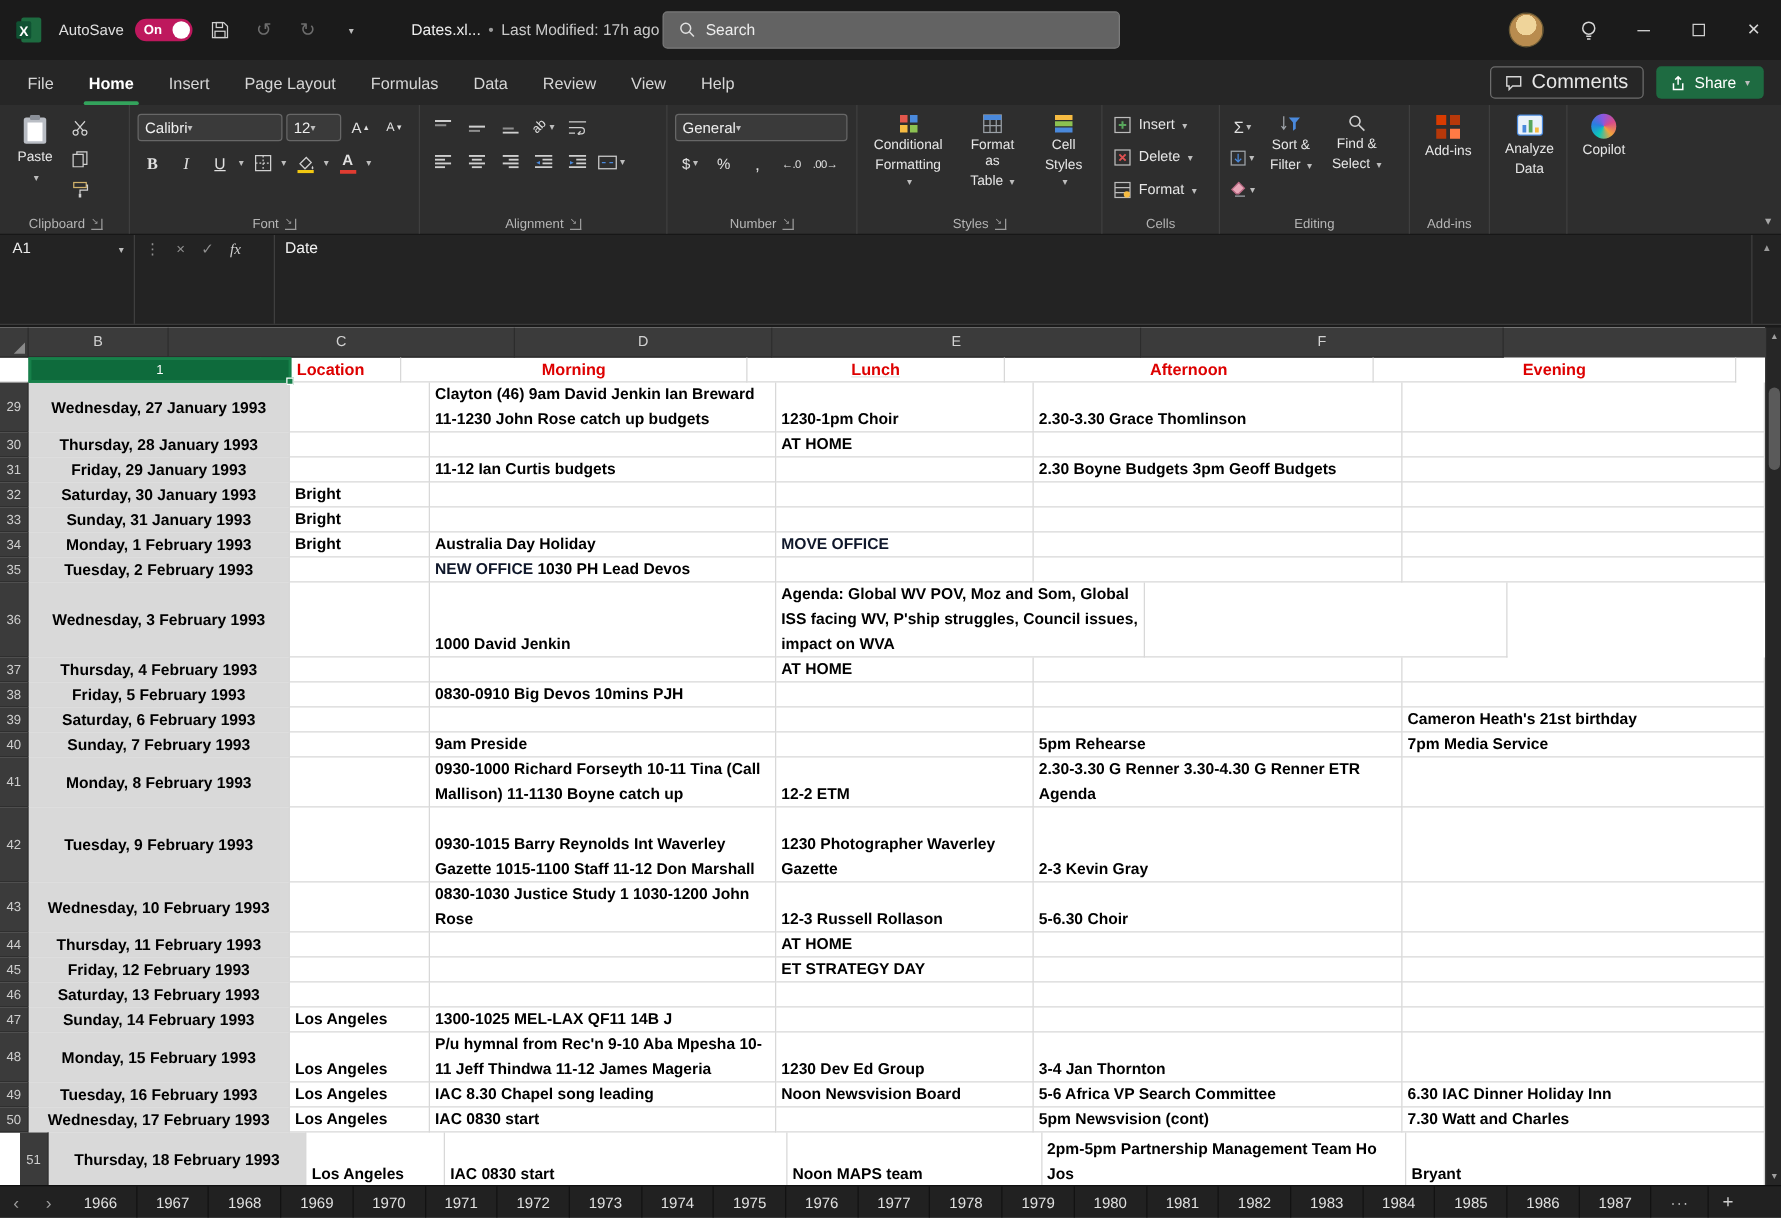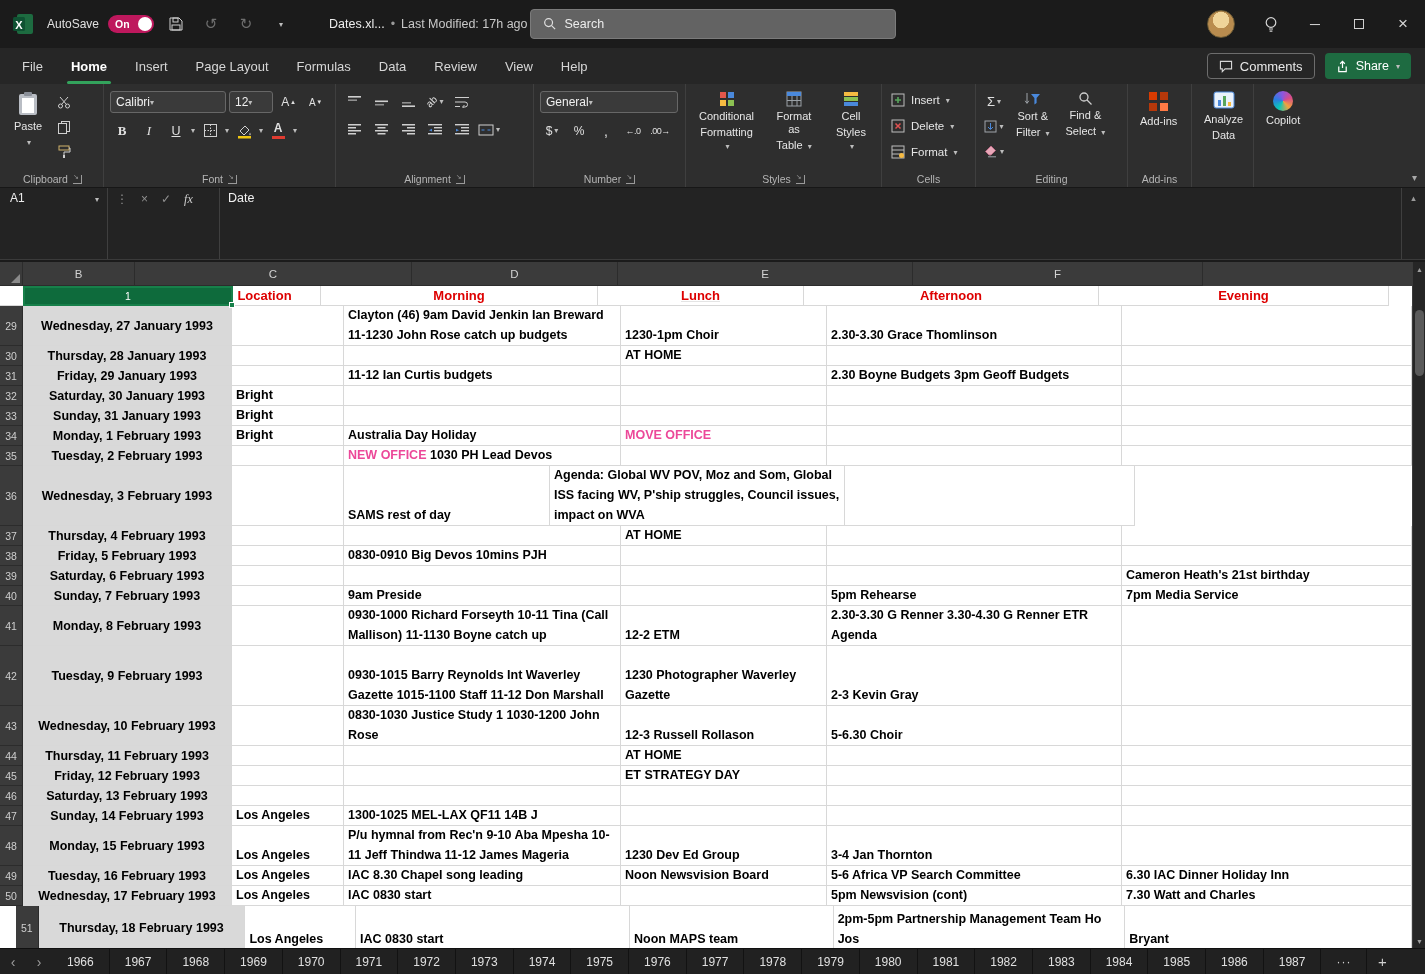--- a/index.html
+++ b/index.html
@@ -27,21 +27,21 @@
   .wbtn{width:44px;height:48px;display:flex;align-items:center;justify-content:center;color:#d6d6d6;font-size:14px;cursor:pointer}
   .maxbox{width:10px;height:10px;border:1px solid #d0d0d0;display:inline-block}
 
   
   .tabrow{top:48px;height:36px;background:#262626;display:flex;align-items:stretch;padding-left:8px}
   .rtabs{display:flex;align-items:stretch}
   .rtab{padding:0 14px;display:flex;align-items:center;font-size:13px;color:#d6d6d6;cursor:pointer;position:relative}
   .rtab.active{color:#fff;font-weight:bold}
   .rtab.active::after{content:"";position:absolute;left:10px;right:10px;bottom:0;height:3px;background:#33a35c;border-radius:2px}
   .tab-right{margin-left:auto;display:flex;align-items:center;gap:10px;padding-right:14px}
-  .comments-btn{height:26px;display:flex;align-items:center;gap:7px;padding:0 11px;border:1px solid #6d6d6d;border-radius:4px;background:transparent;color:#e8e8e8;font-size:13px;cursor:pointer;font-family:inherit}
+  .comments-btn{height:26px;display:flex;align-items:center;gap:7px;padding:0 11px;border:1px solid #6d6d6d;border-radius:4px;background:transparent;color:#e8e8e8;font-size:16px;cursor:pointer;font-family:inherit}
   .share-btn{height:26px;display:flex;align-items:center;gap:7px;padding:0 11px;border:none;border-radius:4px;background:#1e6b41;color:#fff;font-size:12.5px;cursor:pointer;font-family:inherit}
 
   
   .ribbon{top:84px;height:104px;background:#2e2e2e;border-bottom:1px solid #171717;display:flex;align-items:stretch;padding-left:2px}
   .rgroup{position:relative;border-right:1px solid #3f3f3f;padding:5px 6px 16px;display:flex;align-items:flex-start;gap:4px}
   .gcap{position:absolute;left:0;right:0;bottom:2px;text-align:center;font-size:10.5px;color:#b5b5b5;display:flex;justify-content:center;align-items:center;gap:5px}
   .launcher{width:9px;height:9px;border-right:1px solid #9a9a9a;border-bottom:1px solid #9a9a9a;position:relative;display:inline-block;cursor:pointer}
   .launcher::after{content:"↘";position:absolute;font-size:7px;color:#9a9a9a;left:0px;top:-2px}
   .bigbtn{height:100%;display:flex;flex-direction:column;align-items:center;justify-content:flex-start;gap:3px;padding:2px 6px;color:#e6e6e6;font-size:11px;line-height:13px;text-align:center;border-radius:3px;cursor:pointer}
   .bigbtn .chev{margin-left:2px}
@@ -78,21 +78,21 @@
   .colhdr.sel{background:#0e6b3c;color:#fff;border-bottom:2px solid #2fbe70}
   .grow{display:flex}
   .rowhdr{width:23px;background:#3b3b3b;color:#cfcfcf;font-size:10.5px;display:flex;align-items:center;justify-content:center;border-bottom:1px solid #2c2c2c;border-right:1px solid #2c2c2c;cursor:pointer}
   .rowhdr.sel{background:#0e6b3c;color:#fff}
   .cell{border-right:1px solid #d8d8d8;border-bottom:1px solid #d8d8d8;display:flex;align-items:flex-end;overflow:hidden;cursor:cell}
   .ct{width:100%;font-size:12.5px;font-weight:bold;color:#000;line-height:20px;padding:0 4px;white-space:pre}
   .cell.date{background:#d9d9d9;align-items:center}
   .cell.date .ct{text-align:center}
   .cell.title{align-items:center}
   .cell.title .ct{text-align:center;color:#dd0000;font-size:13px}
-  .red{color:#ec4899}
+  .red{color:#0f172a}
   .sel{position:absolute;left:23px;top:24px;width:210px;height:20px;border:2px solid #17804a;z-index:5;pointer-events:none}
   .sel .handle{position:absolute;right:-4px;bottom:-4px;width:6px;height:6px;background:#17804a;border:1px solid #fff;pointer-events:auto;cursor:crosshair}
 
   
   .vscroll{position:absolute;left:1412px;top:262px;width:13px;height:686px;background:#262626;border-left:1px solid #3a3a3a;cursor:pointer}
   .vscroll .arr{width:13px;height:14px;display:flex;align-items:center;justify-content:center;font-size:7px;color:#9f9f9f}
   .vscroll .arr.down{position:absolute;bottom:0}
   .vscroll .thumb{position:absolute;left:2px;top:48px;width:9px;height:66px;background:#5a5a5a;border-radius:5px}
 
   
@@ -759,22 +759,22 @@
         </div>
       </div>
       <div class="grow" style="height: 60px;">
         <div class="rowhdr">36</div>
         <div class="cell date" style="width: 209px;">
           <span class="ct">Wednesday, 3 February 1993</span>
         </div>
         <div class="cell" style="width: 112px;">
           <span class="ct"></span>
         </div>
-        <div class="cell" style="width: 206px;">
-          <span class="ct">SAMS rest of day</span>
+        <div class="cell" style="width: 277px;">
+          <span class="ct">1000 David Jenkin</span>
         </div>
         <div class="cell" style="width: 295px;">
           <span class="ct">Agenda: Global WV POV, Moz and Som, Global
 ISS facing WV, P'ship struggles, Council issues,
 impact on WVA</span>
         </div>
         <div class="cell" style="width: 290px;">
           <span class="ct"></span>
         </div>
       </div>

